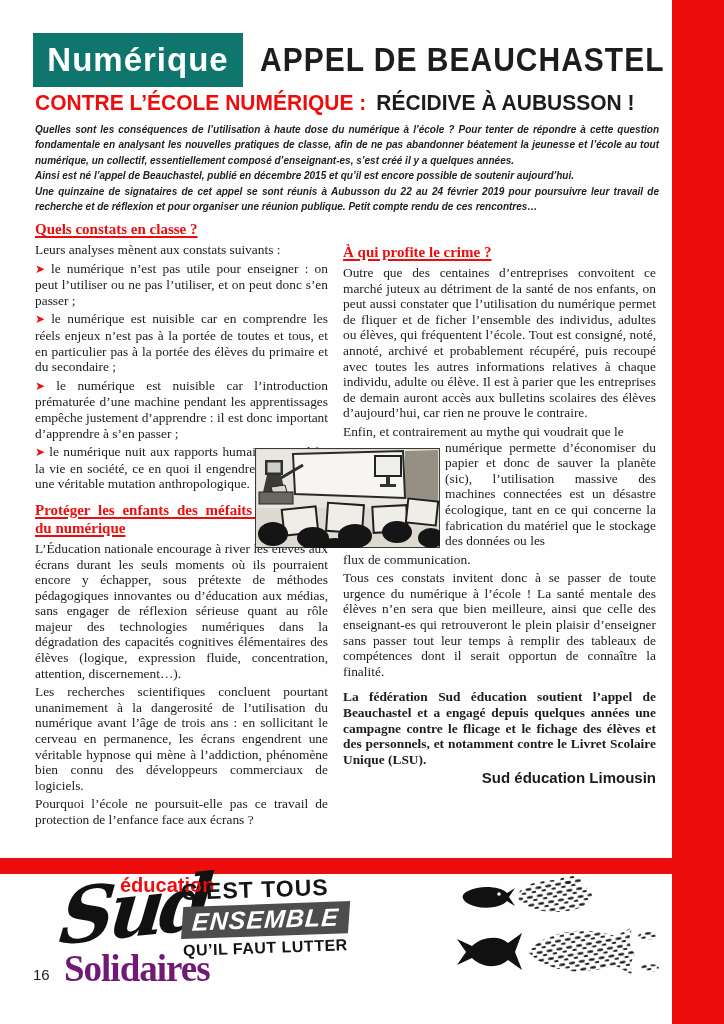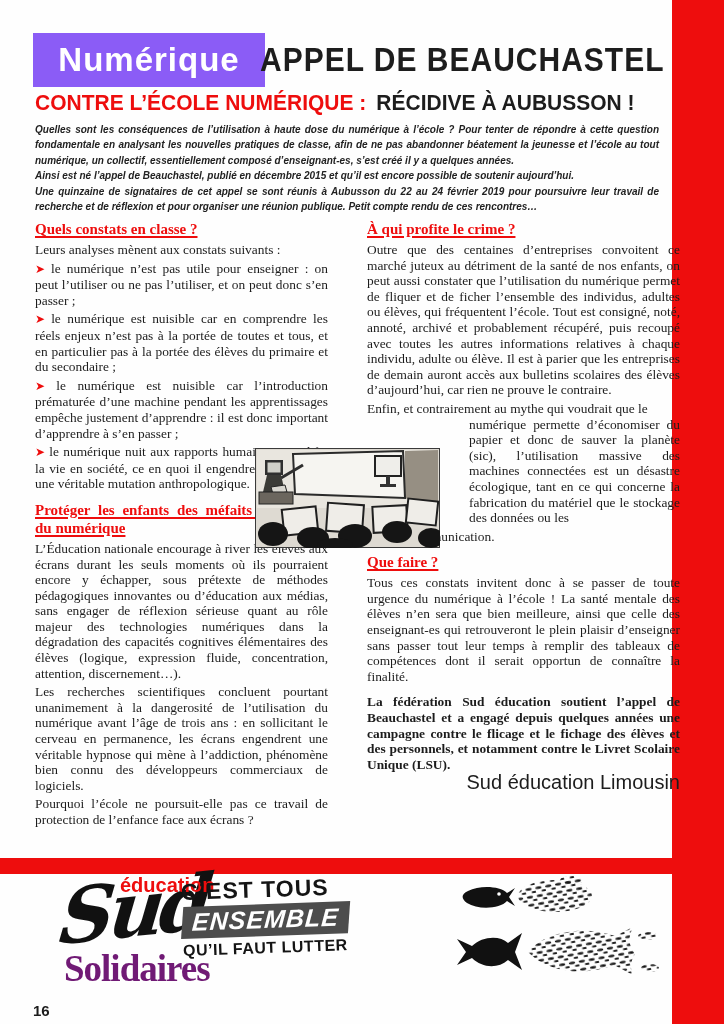--- a/index.html
+++ b/index.html
@@ -3,21 +3,21 @@
 <meta charset="utf-8">
 <style>
   html,body{margin:0;padding:0;background:#888;}
   #page{position:relative;width:724px;height:1024px;background:#fefefe;overflow:hidden;
         font-family:"Liberation Serif","DejaVu Serif",serif;color:#1c1c1c;margin:0 auto;}
 
   
   .right-bar{position:absolute;left:672px;top:0;width:52px;height:1024px;background:#ee0d0d;}
 
   
-  .cat-box{position:absolute;left:33px;top:33px;width:232px;height:54px;background:#8b5cf6;
+  .cat-box{position:absolute;left:33px;top:33px;width:210px;height:54px;background:#0f766e;
            display:flex;align-items:center;justify-content:center;}
   .cat-box span{color:#fff;font-family:"Liberation Sans","DejaVu Sans",sans-serif;
                 font-weight:bold;font-size:33px;letter-spacing:1px;}
   .main-title{position:absolute;left:260px;top:42px;margin:0;
               font-family:"Liberation Sans","DejaVu Sans",sans-serif;
               font-weight:800;font-size:30px;letter-spacing:1px;color:#1d1d1d;
               transform:scaleY(1.08);transform-origin:left top;white-space:nowrap;}
   .subtitle{position:absolute;left:35px;top:90px;white-space:nowrap;
             font-family:"Liberation Sans","DejaVu Sans",sans-serif;font-weight:800;font-size:21px;
             transform:scaleY(1.05);transform-origin:left top;}
@@ -27,41 +27,41 @@
   
   .intro{position:absolute;left:35px;top:122px;width:624px;
          font-family:"Liberation Sans","DejaVu Sans",sans-serif;
          font-style:italic;font-weight:bold;font-size:10px;line-height:15.4px;
          text-align:justify;color:#222;}
   .intro p{margin:0;}
 
   
   .col{position:absolute;top:220px;font-size:13.4px;line-height:15.6px;text-align:justify;}
   .col-left{left:35px;width:293px;}
-  .col-right{left:367px;width:313px;}
+  .col-right{left:343px;width:313px;margin-top:23px;}
   .col h2{font-size:15px;line-height:18px;color:#ee0d0d;margin:9px 0 4px;
           text-decoration:underline;text-decoration-thickness:1.5px;text-underline-offset:2px;}
   .col h2.first{margin-top:0;}
   .col p{margin:0 0 3px;}
   .bullet{margin:0 0 3px;}
   .bullet::before{content:"➤ ";color:#ee0d0d;font-size:12px;}
   .wrap-img-left{margin-right:78px;}   
   .h-wrap{margin-right:58px;}
   .indent-img{padding-left:102px;}     
   .bold-para{font-weight:bold;}
   .signature{text-align:right;font-family:"Liberation Sans","DejaVu Sans",sans-serif;
-             font-weight:normal;font-size:20px;margin-top:12px;}
+             font-weight:bold;font-size:15px;margin-top:12px;}
 
   
   .illustration{position:absolute;left:255px;top:448px;width:185px;height:100px;}
 
   
   .footer-bar{position:absolute;left:0;top:858px;width:724px;height:16px;background:#ee0d0d;}
-  .page-num{position:absolute;left:33px;top:1002px;
-            font-family:"Liberation Sans","DejaVu Sans",sans-serif;font-weight:bold;font-size:15px;}
+  .page-num{position:absolute;left:33px;top:966px;
+            font-family:"Liberation Sans","DejaVu Sans",sans-serif;font-weight:normal;font-size:15px;}
   .logo{position:absolute;left:58px;top:870px;width:185px;height:150px;}
   .logo-edu{position:absolute;left:62px;top:4px;color:#ee0d0d;
             font-family:"Liberation Sans","DejaVu Sans",sans-serif;font-weight:900;font-size:20px;}
   .logo-sud{position:absolute;left:2px;top:2px;color:#111;
             font-family:"DejaVu Serif","Liberation Serif",serif;font-style:italic;font-weight:bold;
             font-size:76px;letter-spacing:-5px;transform:rotate(-6deg) skewX(-12deg);line-height:1;}
   .logo-soli{position:absolute;left:6px;top:80px;color:#701a75;
              font-family:"Liberation Serif","DejaVu Serif",serif;font-weight:900;font-size:37px;
              letter-spacing:-1px;line-height:1;}
   .slogan{position:absolute;left:182px;top:876px;width:170px;transform:rotate(-2deg);
@@ -106,21 +106,20 @@
     <p>Les recherches scientifiques concluent pourtant unanimement à la dangerosité de l’utilisation du numérique avant l’âge de trois ans : en sollicitant le cerveau en permanence, les écrans engendrent une véritable hypnose qui mène à l’addiction, phénomène bien connu des développeurs commerciaux de logiciels.</p>
     <p>Pourquoi l’école ne poursuit-elle pas ce travail de protection de l’enfance face aux écrans ?</p>
   </section>
 
   <section class="col col-right">
     <h2 class="first">À qui profite le crime ?</h2>
     <p>Outre que des centaines d’entreprises convoitent ce marché juteux au détriment de la santé de nos enfants, on peut aussi constater que l’utilisation du numérique permet de fliquer et de ficher l’ensemble des individus, adultes ou élèves, qui fréquentent l’école. Tout est consigné, noté, annoté, archivé et probablement récupéré, puis recoupé avec toutes les autres informations relatives à chaque individu, adulte ou élève. Il est à parier que les entreprises de demain auront accès aux bulletins scolaires des élèves d’aujourd’hui, car rien ne prouve le contraire.</p>
     <p style="margin:0">Enfin, et contrairement au mythe qui voudrait que le</p>
     <p class="indent-img">numérique permette d’économiser du papier et donc de sauver la planète (sic), l’utilisation massive des machines connectées est un désastre écologique, tant en ce qui concerne la fabrication du matériel que le stockage des données ou les</p>
     <p>flux de communication.</p>
-    <h2>Que faire ?</h2>
     <p>Tous ces constats invitent donc à se passer de toute urgence du numérique à l’école ! La santé mentale des élèves n’en sera que bien meilleure, ainsi que celle des enseignant-es qui retrouveront le plein plaisir d’enseigner sans passer tout leur temps à remplir des tableaux de compétences dont il serait opportun de connaître la finalité.</p>
     <p class="bold-para" style="margin-top:10px">La fédération Sud éducation soutient l’appel de Beauchastel et a engagé depuis quelques années une campagne contre le flicage et le fichage des élèves et des personnels, et notamment contre le Livret Scolaire Unique (LSU).</p>
     <p class="signature">Sud éducation Limousin</p>
   </section>
 
   <svg class="illustration" viewBox="0 0 185 100" xmlns="http://www.w3.org/2000/svg">
     <rect x="0.5" y="0.5" width="184" height="99" fill="#dedad2" stroke="#3a3a3a"></rect>
     <rect x="2" y="2" width="181" height="58" fill="#e9e6df"></rect>
     <polygon points="150,3 183,2 183,62 150,50" fill="#968f83"></polygon>
     <polygon points="38,6 148,3 150,50 40,46" fill="#f6f5f1" stroke="#2a2a2a" stroke-width="2"></polygon>

